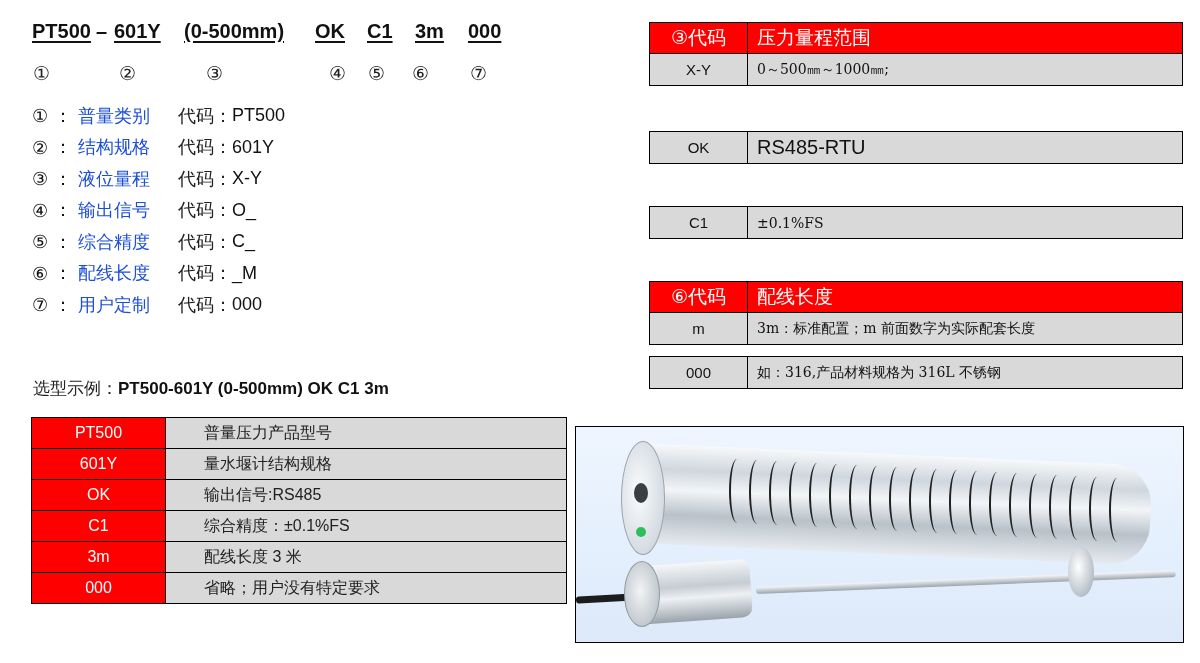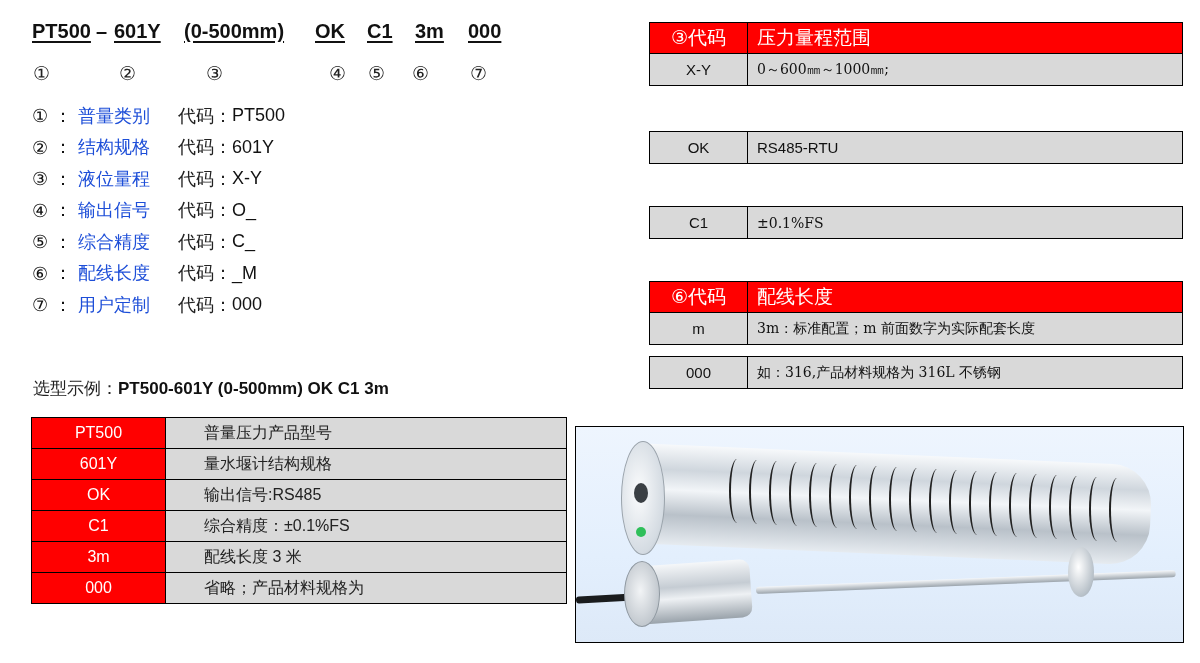--- a/index.html
+++ b/index.html
@@ -37,21 +37,21 @@
   .ltable td.v { background: #d9d9d9; color: #222; padding-left: 38px; }
 
   
   .rtable { left: 649px; width: 534px; }
   .rtable td { border: 1.5px solid #000; padding: 0; }
   .rtable tr.h td { background: #ff0000; color: #fff; height: 30px; font-size: 19px; margin-left: 42px; }
   .rtable tr.r td { background: #d9d9d9; color: #111; height: 31px; font-size: 15px; }
   .rtable td.c1 { width: 97px; text-align: center; }
   .rtable td.c2 { padding-left: 9px; }
   .rtable tr.r td.c2 { font-family: "DejaVu Serif", "Liberation Serif", serif; font-size: 14px; }
-  .rtable tr.r td.c2.sans { font-family: "Liberation Sans", sans-serif; font-size: 15px; }
+  .rtable tr.r td.c2.sans { font-family: "Liberation Sans", sans-serif; font-size: 20px; }
 
   
   .photo { top: 426px; left: 575px; width: 607px; height: 215px; border: 1.5px solid #000;
            background: linear-gradient(180deg, #eef5fe 0%, #e3effd 60%, #dde9f8 100%); overflow: hidden; }
   .tube { position: absolute; left: 55px; top: 16px; width: 520px; height: 100px;
           background: linear-gradient(180deg, #f7f9fb 0%, #cfd6dd 25%, #f2f5f8 45%, #b9c1c9 70%, #e6ebf0 100%);
           border-radius: 6px 40px 40px 6px; transform: rotate(2.5deg); transform-origin: left center; }
   .tube-cap { position: absolute; left: 45px; top: 14px; width: 42px; height: 112px; border-radius: 50%;
               background: radial-gradient(ellipse at 40% 45%, #fbfcfd 0%, #d4dbe2 70%, #a7b0b8 100%);
               border: 1px solid #9aa3ab; }
@@ -168,34 +168,34 @@
     <tr>
         <td class="k">C1</td>
         <td class="v">综合精度：±0.1%FS</td>
       </tr>
     <tr>
         <td class="k">3m</td>
         <td class="v">配线长度 3 米</td>
       </tr>
     <tr>
         <td class="k">000</td>
-        <td class="v">省略；产品材料规格为</td>
+        <td class="v">省略；用户没有特定要求</td>
       </tr>
   </tbody>
 </table>
 
 <table class="abs rtable" style="top:22px">
   <tbody>
     <tr class="h">
         <td class="c1">③代码</td>
         <td class="c2">压力量程范围</td>
       </tr>
     <tr class="r">
         <td class="c1">X-Y</td>
-        <td class="c2">0～600㎜～1000㎜;</td>
+        <td class="c2">0～500㎜～1000㎜;</td>
       </tr>
   </tbody>
 </table>
 
 <table class="abs rtable" style="top:131px">
   <tbody>
     <tr class="r">
         <td class="c1">OK</td>
         <td class="c2 sans">RS485-RTU</td>
       </tr>

